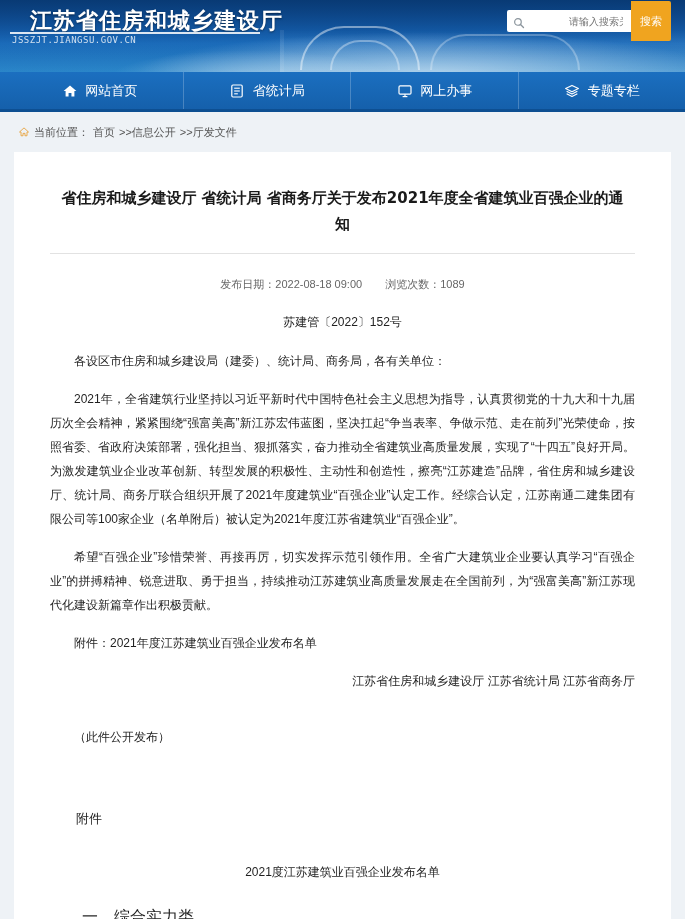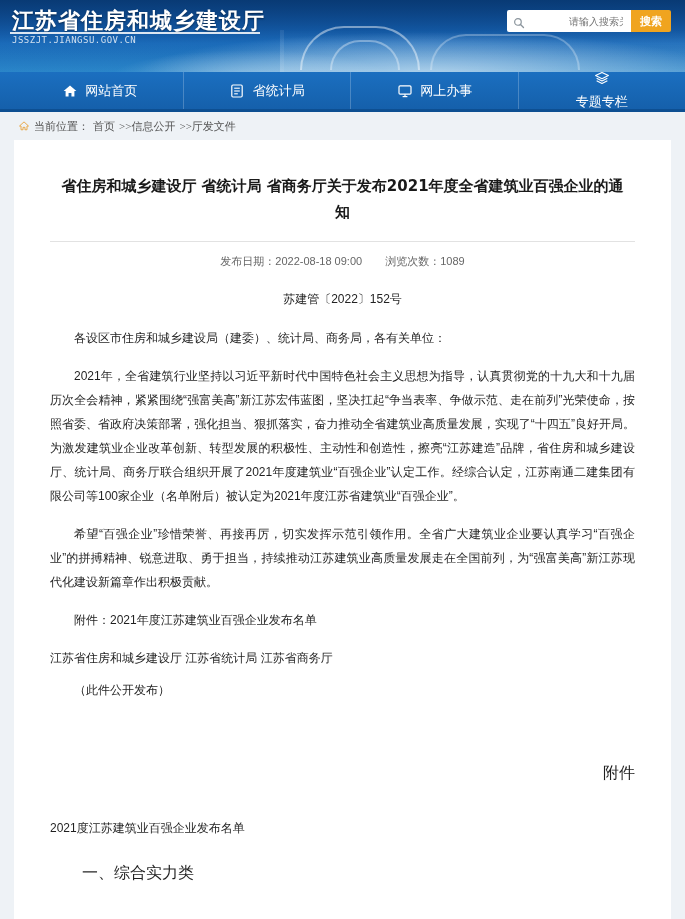--- a/index.html
+++ b/index.html
@@ -42,21 +42,21 @@
   .banner-arc {
     position: absolute;
     left: 300px; bottom: 2px; width: 120px; height: 44px;
     border: 2px solid rgba(255,255,255,0.45);
     border-bottom: none;
     border-radius: 60px 60px 0 0;
   }
   .banner-arc.b2 { left: 330px; width: 70px; height: 30px; border-color: rgba(255,255,255,0.35); }
   .banner-arc.b3 { left: 430px; width: 150px; height: 36px; border-color: rgba(255,255,255,0.28); }
   .site-title {
-    position: absolute; left: 12px; top: 6px;
+    position: absolute; left: 30px; top: 6px;
     color: #ffffff;
     font-size: 22px;
     font-weight: bold;
     letter-spacing: 1px;
     text-shadow: 0 1px 2px rgba(0,0,0,.45);
     font-family: "DejaVu Sans", sans-serif;
   }
   .site-title-underline {
     position: absolute; left: 10px; top: 32px; width: 250px; height: 2px;
     background: rgba(255,255,255,.85);
@@ -82,61 +82,59 @@
   .search-icon { width: 12px; height: 12px; flex: 0 0 12px; margin-right: 4px; }
   .search-input {
     border: none; outline: none;
     font-size: 10px; color: #9aa3ab;
     width: 100%;
     font-family: "Liberation Sans", sans-serif;
     background: transparent;
     margin-left: 38px;
   }
   .search-btn {
-    height: 22px; padding: 0 9px;
+    height: 40px; padding: 0 9px;
     background: #f0a41f;
     color: #fff; font-size: 11px;
     border: none; cursor: pointer;
     border-radius: 0 2px 2px 0;
     font-family: "Liberation Sans", sans-serif;
-    font-weight: bold;
   }
 
   
   .nav {
     display: flex;
     height: 40px;
     background: linear-gradient(180deg, #1b6fc0 0%, #1560ab 100%);
     border-bottom: 3px solid #0d4f92;
     padding-left: 16px;
   }
   .nav-item {
     flex: 1;
     display: flex; align-items: center; justify-content: center;
     gap: 7px;
     color: #fff; font-size: 13px;
     border-right: 1px solid rgba(255,255,255,.22);
     cursor: pointer;
   }
-  .nav-item:last-child { border-right: none; flex-direction: column; }
+  .nav-item:last-child { border-right: none; }
   .nav-ico {
     width: 17px; height: 17px;
     display: inline-flex; align-items: center; justify-content: center;
   }
 
   
   .crumb {
     display: flex; align-items: center;
     gap: 4px;
-    height: 28px;
+    height: 40px;
     padding: 0 18px;
     font-size: 11px;
     color: #555;
     background: #eef2f6;
-    font-family: Liberation Serif, serif;
   }
   .crumb-home { width: 12px; height: 12px; }
   .crumb a { color: #555; text-decoration: none; }
 
   
   .doc {
     background: #ffffff;
     margin: 0 14px;
     padding: 26px 36px 40px 36px;
     min-height: 790px;
@@ -148,54 +146,55 @@
     color: #1a1a1a;
     line-height: 1.7;
     font-family: "DejaVu Sans", sans-serif;
     padding: 8px 4px 14px 4px;
   }
   .doc-meta {
     text-align: center;
     font-size: 11px;
     color: #666;
     border-top: 1px solid #e2e2e2;
-    padding-top: 12px;
+    padding-top: 23px;
     margin-top: 2px;
   }
   .doc-meta span { margin: 0 10px; }
   .doc-no {
     text-align: center;
     font-size: 12px;
     color: #222;
     margin: 22px 0 18px 0;
   }
   .para {
     font-size: 12px;
     color: #1f1f1f;
     line-height: 2.0;
     text-align: justify;
     margin: 0 0 14px 0;
   }
   .indent { text-indent: 2em; }
   .sign {
+    text-align: right;
     font-size: 12px;
     color: #1f1f1f;
     line-height: 2.0;
     margin-top: 9px;
   }
   .sign-date { text-align: right; font-size: 12px; color: #1f1f1f; margin-top: 4px; }
-  .note { font-size: 12px; color: #1f1f1f; text-indent: 2em; margin-top: 12px; }
+  .note { font-size: 12px; color: #1f1f1f; text-indent: 2em; margin-top: 36px; }
 
   .attach-label {
-    font-size: 16px; color: #1f1f1f;
+    font-size: 13px; color: #1f1f1f;
     text-indent: 2em;
     margin-top: 64px;
-    text-align: right;
   }
   .attach-title {
+    text-align: center;
     font-size: 12px;
     color: #1f1f1f;
     margin: 36px 0 26px 0;
   }
   .cat { font-size: 16px; color: #1f1f1f; text-indent: 2em; margin: 0 0 19px 0; }
 </style>
 </head>
 <body>
 
 <div class="page">

